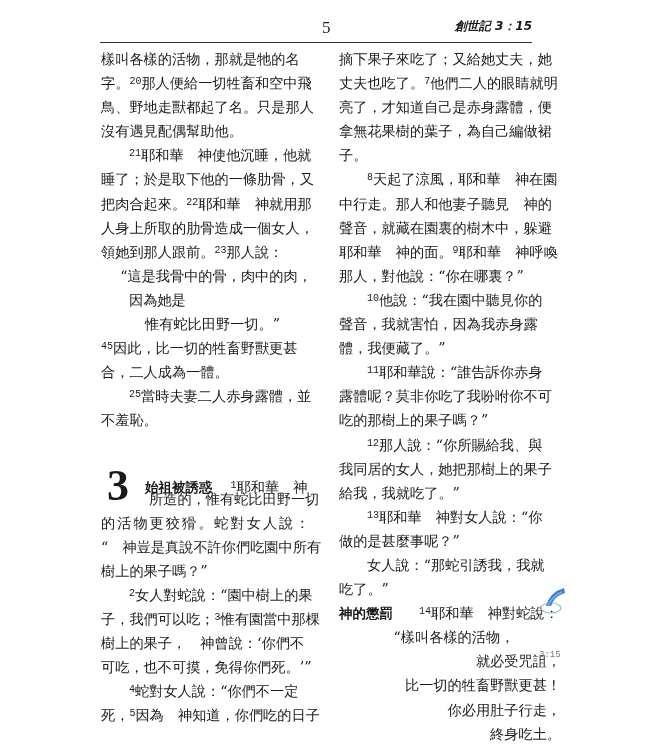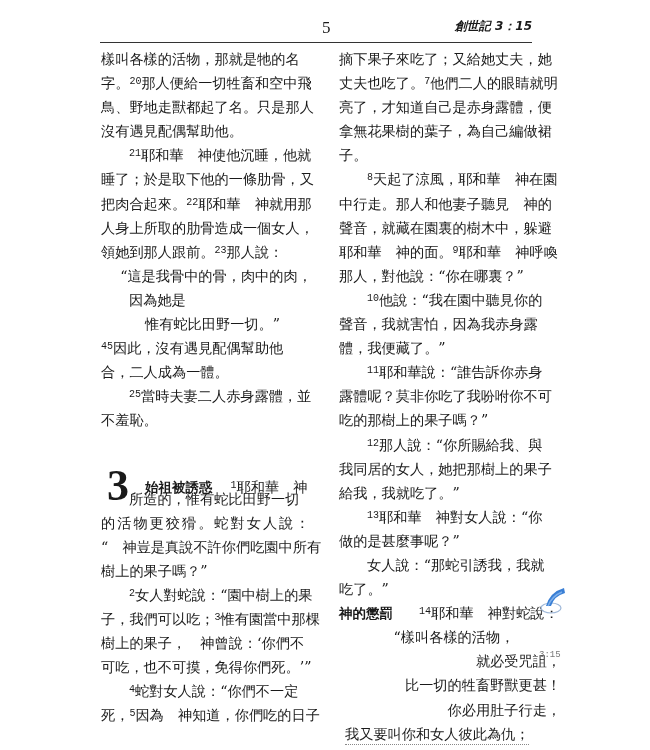--- a/index.html
+++ b/index.html
@@ -15,21 +15,21 @@
   .ln{white-space:nowrap;display:block;height:24.1px;overflow:visible;}
   .ind{padding-left:28px;}
   .poem1{padding-left:8px;text-align:center;}
   .poem2{padding-left:14px;text-align:right;}
   .poem3{padding-left:28px;}
   .sup{font-size:10px;vertical-align:top;position:relative;top:-1px;font-family:Liberation Mono, monospace;}
   .gap{height:30px;}
   .chap{position:relative;height:48px;}
   .chap-num{position:absolute;left:6px;top:-2px;font-size:44px;font-weight:bold;line-height:50px;font-family:"Liberation Serif",serif;}
   .chap-l1{position:absolute;left:44px;top:12px;white-space:nowrap;}
-  .chap-l2{position:absolute;left:28px;top:24px;white-space:nowrap;}
+  .chap-l2{position:absolute;left:48px;top:24px;white-space:nowrap;}
   .heading{font-family:"DejaVu Sans",sans-serif;font-weight:bold;font-size:13.5px;}
   .spacer{display:inline-block;width:18px;}
   .dotted{border-bottom:1px dotted #888;display:inline-block;line-height:20px;}
   .audio{position:absolute;left:538px;top:584px;width:30px;height:40px;}
   .audio-label{position:absolute;left:539px;top:614px;font-size:9px;color:#777;font-family:Liberation Mono, monospace;margin-top:36px;}
 </style>
 </head>
 <body>
 
 <div class="header">
@@ -44,21 +44,21 @@
   <span class="ln">鳥、野地走獸都起了名。只是那人</span>
   <span class="ln">沒有遇見配偶幫助他。</span>
   <span class="ln ind"><span class="sup">21</span><span>耶和華　神使他沉睡，他就</span></span>
   <span class="ln">睡了；於是取下他的一條肋骨，又</span>
   <span class="ln"><span>把肉合起來。</span><span class="sup">22</span><span>耶和華　神就用那</span></span>
   <span class="ln">人身上所取的肋骨造成一個女人，</span>
   <span class="ln"><span>領她到那人跟前。</span><span class="sup">23</span><span>那人說：</span></span>
   <span class="ln poem1">“這是我骨中的骨，肉中的肉，</span>
   <span class="ln poem3">因為她是</span>
   <span class="ln" style="padding-left:44px">惟有蛇比田野一切。”</span>
-  <span class="ln"><span class="sup">45</span><span>因此，沒有遇見配偶幫助他</span></span>
+  <span class="ln"><span class="sup">45</span><span>因此，比一切的牲畜野獸更甚</span></span>
   <span class="ln">合，二人成為一體。</span>
   <span class="ln ind"><span class="sup">25</span><span>當時夫妻二人赤身露體，並</span></span>
   <span class="ln">不羞恥。</span>
   <div class="gap"></div>
   <div class="chap">
     <span class="chap-num">3</span>
     <span class="chap-l1"><span class="heading">始祖被誘惑</span><span class="spacer"></span><span class="sup">1</span><span>耶和華　神</span></span>
     <span class="chap-l2">所造的，惟有蛇比田野一切</span>
   </div>
   <span class="ln" style="letter-spacing:2px">的活物更狡猾。蛇對女人說：</span>
@@ -95,20 +95,21 @@
   <span class="ln">給我，我就吃了。”</span>
   <span class="ln ind"><span class="sup">13</span><span>耶和華　神對女人說：“你</span></span>
   <span class="ln">做的是甚麼事呢？”</span>
   <span class="ln ind">女人說：“那蛇引誘我，我就</span>
   <span class="ln">吃了。”</span>
   <span class="ln"><span class="heading">神的懲罰</span><span class="spacer" style="width:26px"></span><span class="sup">14</span><span>耶和華　神對蛇說：</span></span>
   <span class="ln poem1">“樣叫各樣的活物，</span>
   <span class="ln poem2">就必受咒詛，</span>
   <span class="ln poem2">比一切的牲畜野獸更甚！</span>
   <span class="ln poem2">你必用肚子行走，</span>
+  <span class="ln poem2">終身吃土。</span>
   <span class="ln" style="padding-left:6px"><span class="dotted">我又要叫你和女人彼此為仇；</span></span>
 
 </div>
 
 <div class="audio">
   <svg width="30" height="32" viewBox="0 0 30 32">
     <ellipse cx="13" cy="24" rx="10" ry="5" fill="none" stroke="#9fb8d8" stroke-width="1.2"></ellipse>
     <path d="M8 22 Q12 8 26 4 L27 9 Q16 12 13 22 Z" fill="#3a7fd5"></path>
     <path d="M10 22 Q14 12 24 8" fill="none" stroke="#7fb0ea" stroke-width="1.5"></path>
   </svg>

